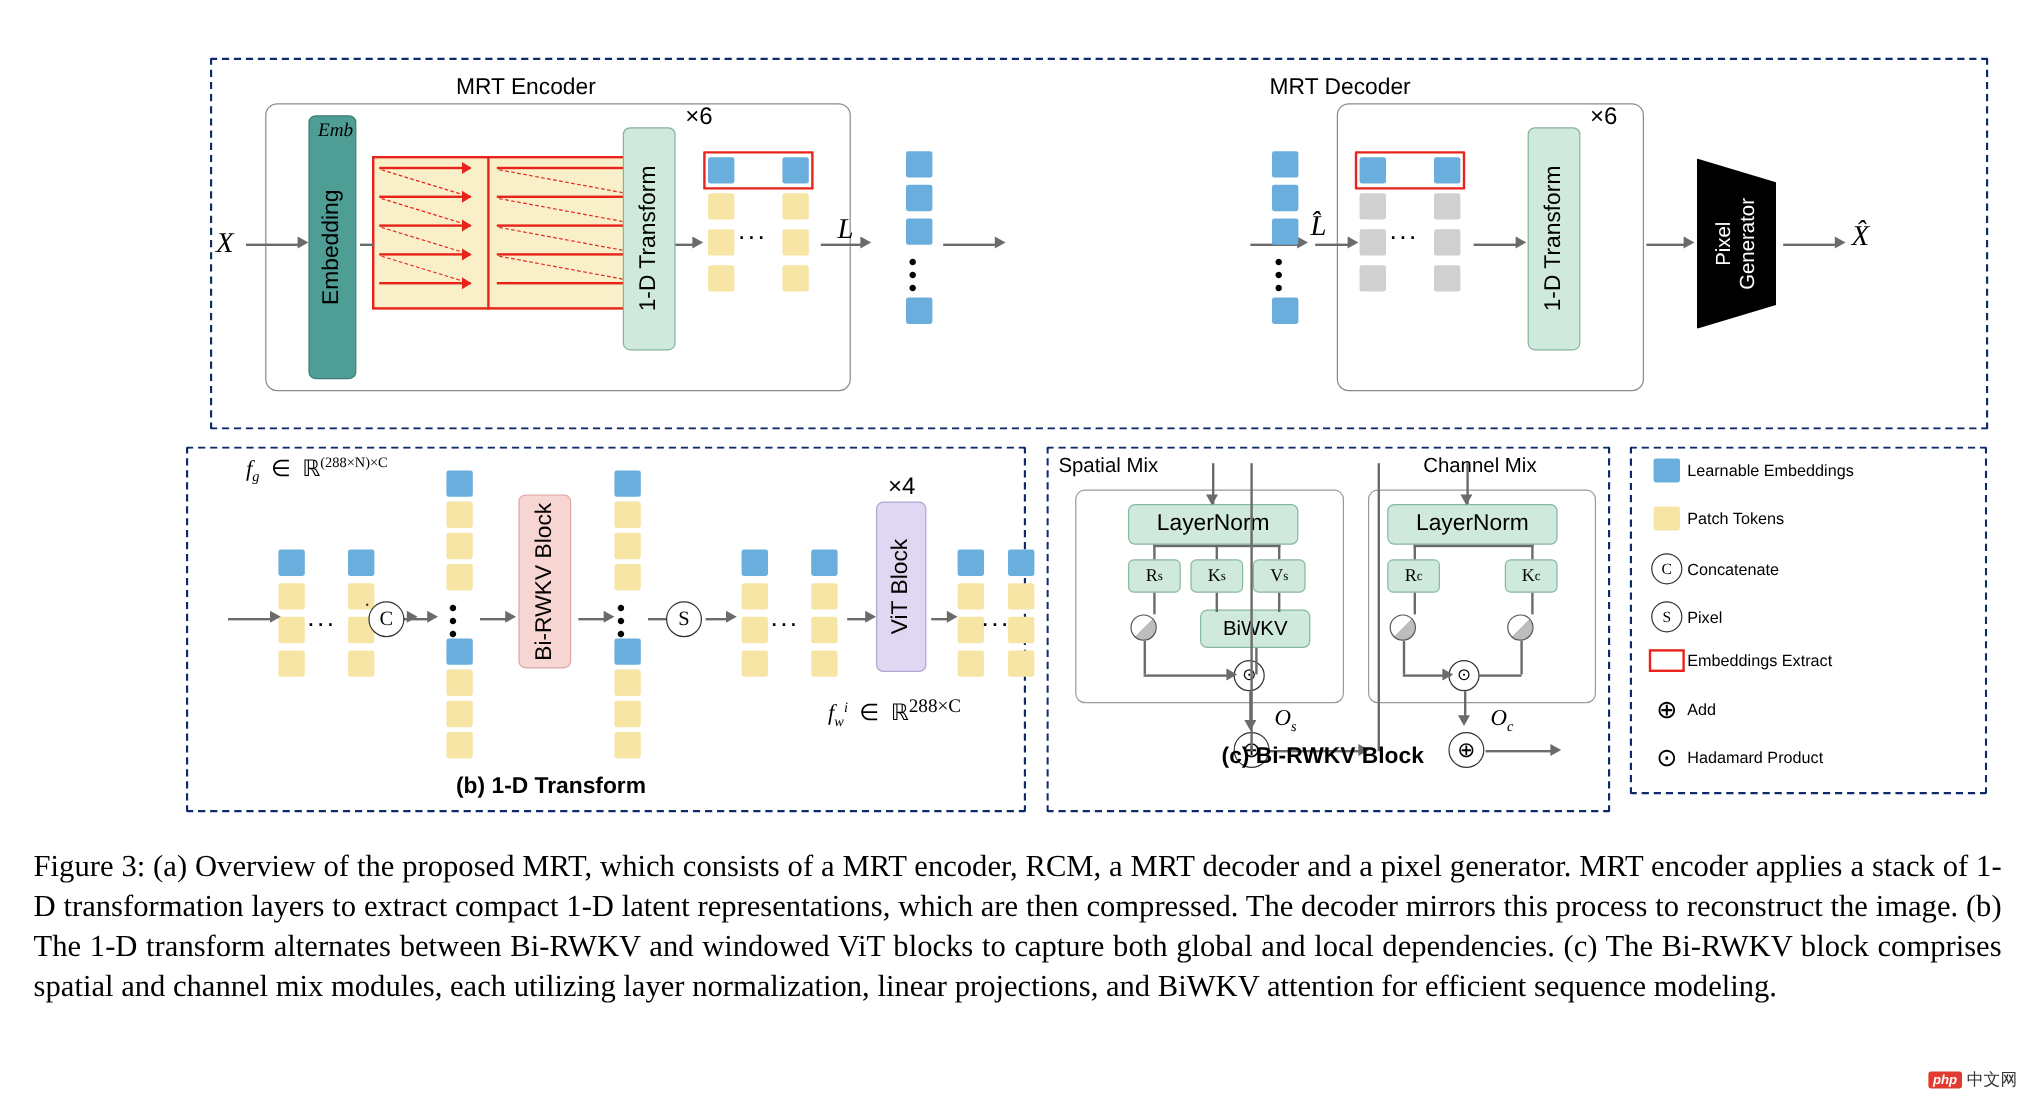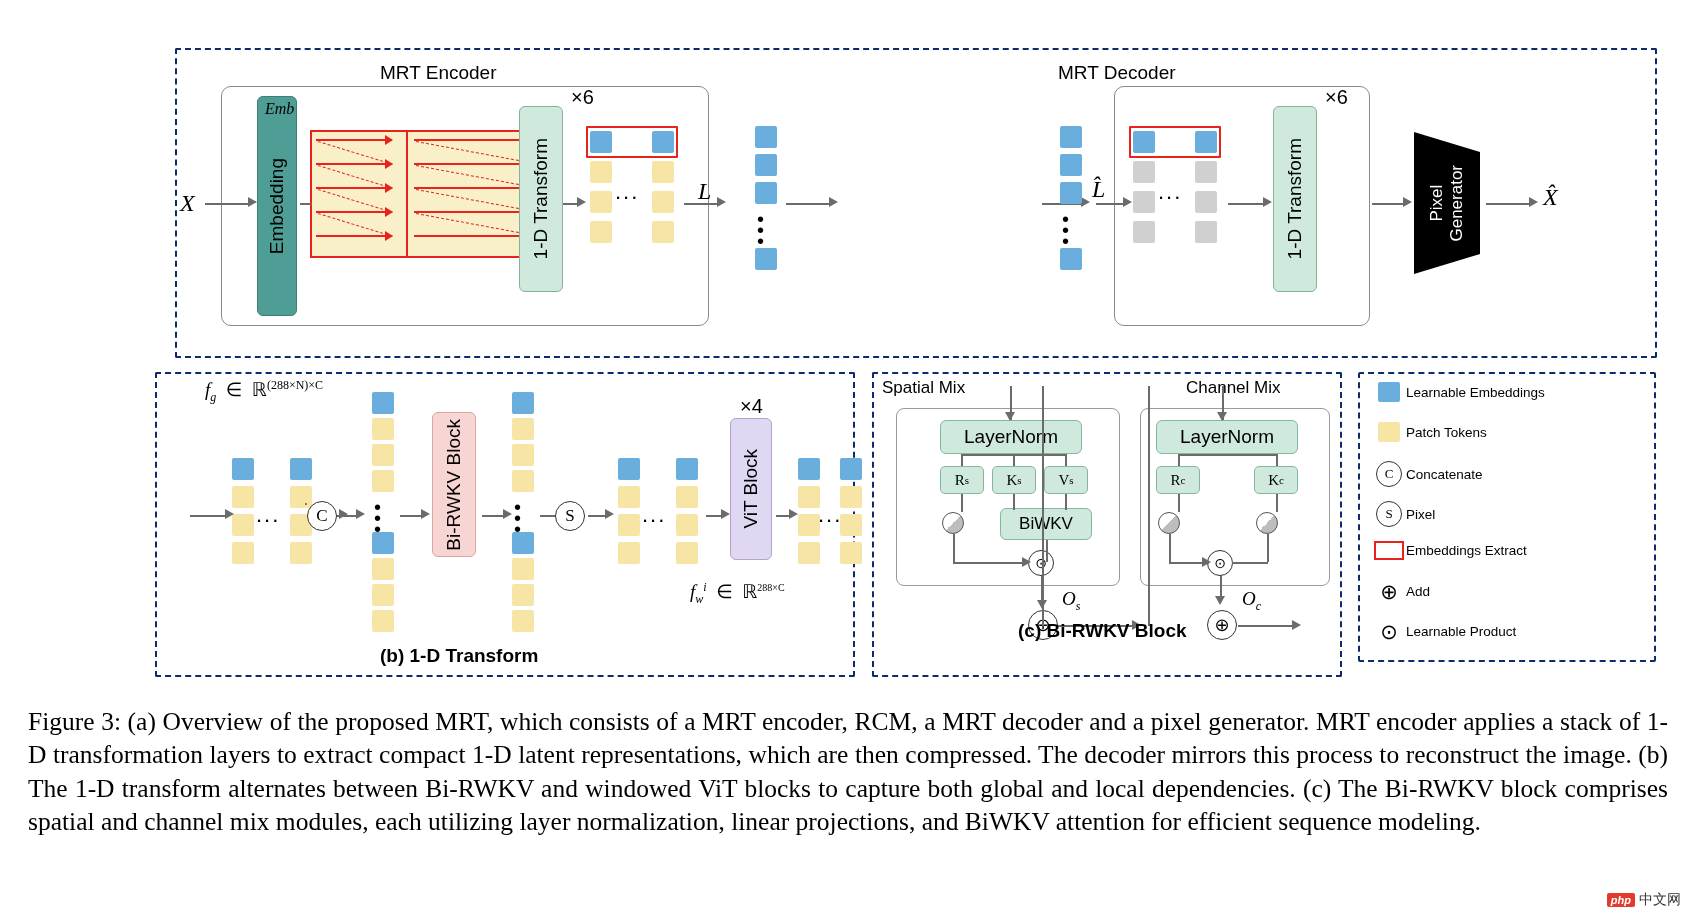--- a/index.html
+++ b/index.html
@@ -572,21 +572,21 @@
   <div class="tok tok-yellow" style="left:798px; top:514px;"></div>
   <div class="tok tok-yellow" style="left:798px; top:542px;"></div>
   <div class="tok tok-blue" style="left:840px; top:458px;"></div>
   <div class="tok tok-yellow" style="left:840px; top:486px;"></div>
   <div class="tok tok-yellow" style="left:840px; top:514px;"></div>
   <div class="tok tok-yellow" style="left:840px; top:542px;"></div>
   <div class="dots" style="left:818px; top:504px;">...</div>
 
   <div class="math math-sm" style="left:690px; top:580px; font-size:19px;">
     <span>f</span><sub style="font-size:12px;">w</sub><sup style="font-size:12px;">i</sup>
-    <span style="font-style:normal;">&nbsp;∈&nbsp; ℝ</span><sup style="font-size:10px; font-style:normal;">288×C</sup>
+    <span style="font-style:normal;">&nbsp;∈&nbsp; ℝ</span><sup style="font-size:16px; font-style:normal;">288×C</sup>
   </div>
 
   <div class="caption-lbl" style="left:380px; top:645px;"><b>(b) 1-D Transform</b></div>
 
   <div class="dash" style="left:872px; top:372px; width:470px; height:305px;"></div>
 
   <div class="label" style="left:882px; top:378px; font-size:17px;">Spatial Mix</div>
   <div class="label" style="left:1186px; top:378px; font-size:17px;">Channel Mix</div>
 
   <div class="modbox" style="left:896px; top:408px; width:224px; height:178px;"></div>
@@ -702,21 +702,21 @@
   <div class="legend-row" style="left:1372px; top:581px;">
     <span class="legend-sym">
         <span style="font-size:21px;line-height:1;">⊕</span>
       </span>
     <span>Add</span>
   </div>
   <div class="legend-row" style="left:1372px; top:621px;">
     <span class="legend-sym">
         <span style="font-size:21px;line-height:1;">⊙</span>
       </span>
-    <span>Learnable Product</span>
+    <span>Hadamard Product</span>
   </div>
 
   <div class="caption">Figure 3: (a) Overview of the proposed MRT, which consists of a MRT encoder, RCM, a MRT decoder and a pixel generator. MRT encoder applies a stack of 1-D transformation layers to extract compact 1-D latent representations, which are then compressed. The decoder mirrors this process to reconstruct the image. (b) The 1-D transform alternates between Bi-RWKV and windowed ViT blocks to capture both global and local dependencies. (c) The Bi-RWKV block comprises spatial and channel mix modules, each utilizing layer normalization, linear projections, and BiWKV attention for efficient sequence modeling.</div>
 
   <div class="wm">
     <span class="wm-badge">php</span>
     <span>中文网</span>
   </div>
 
 </div>

